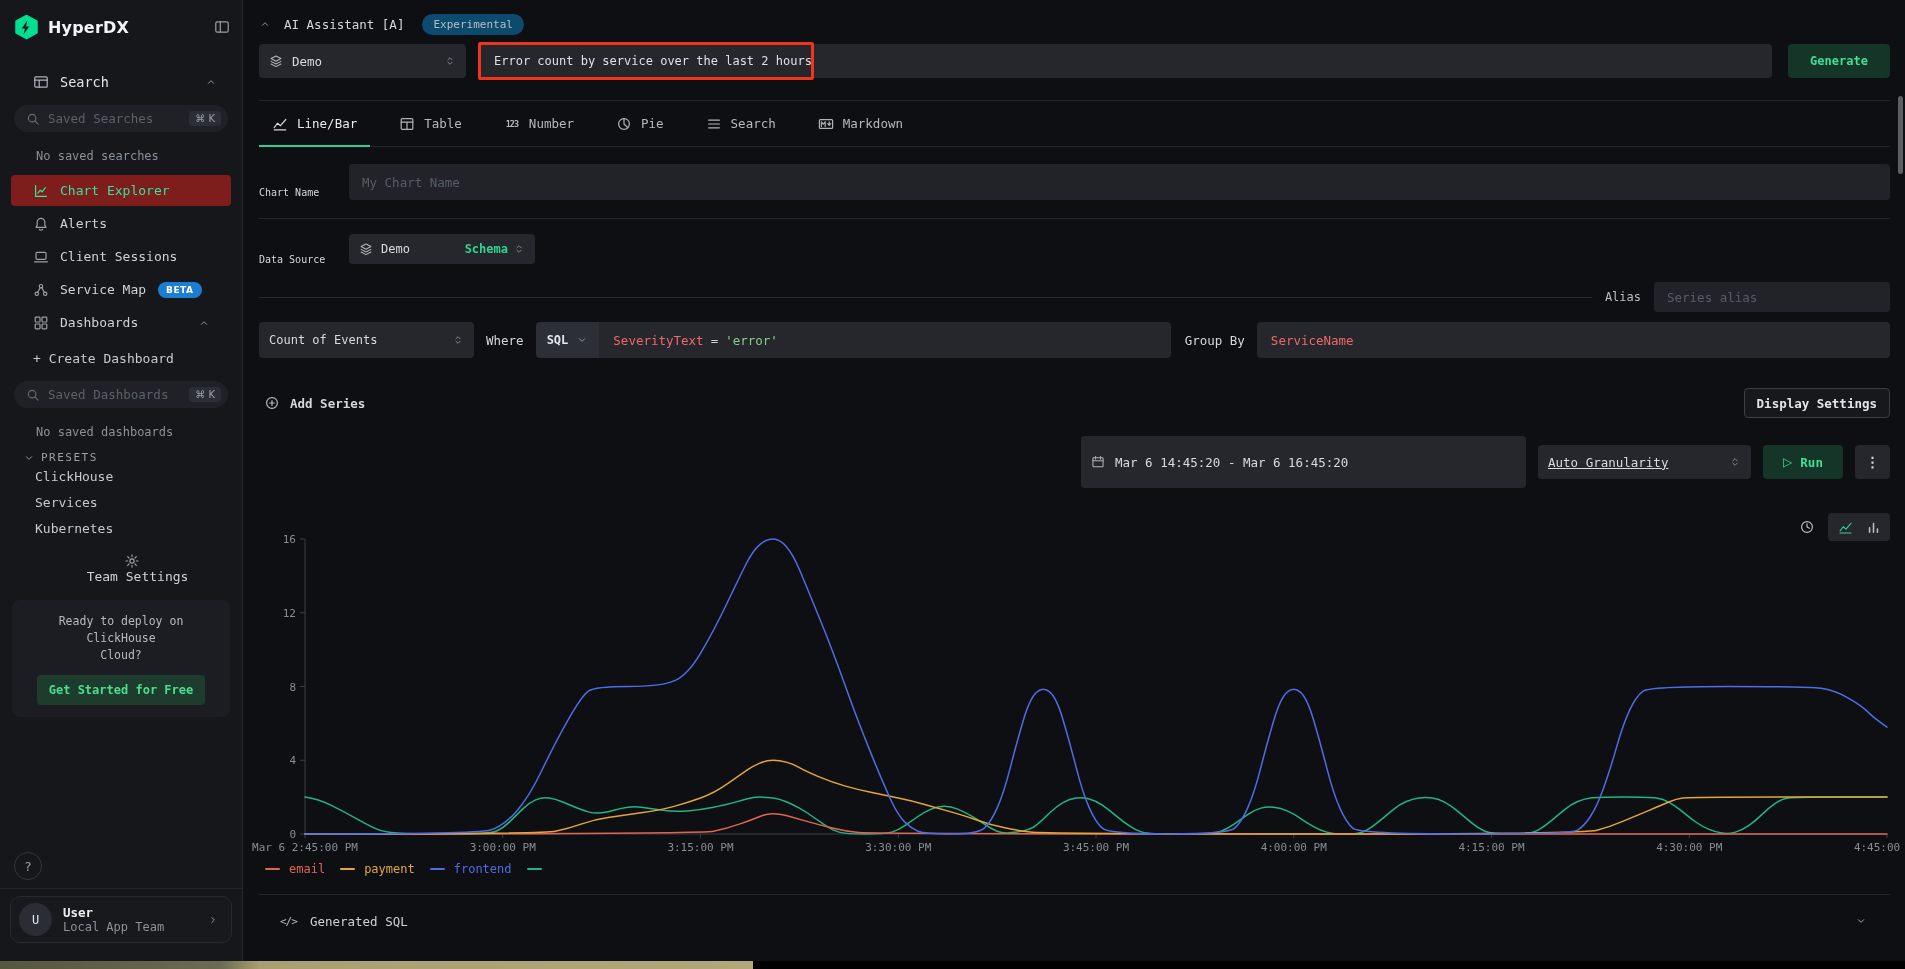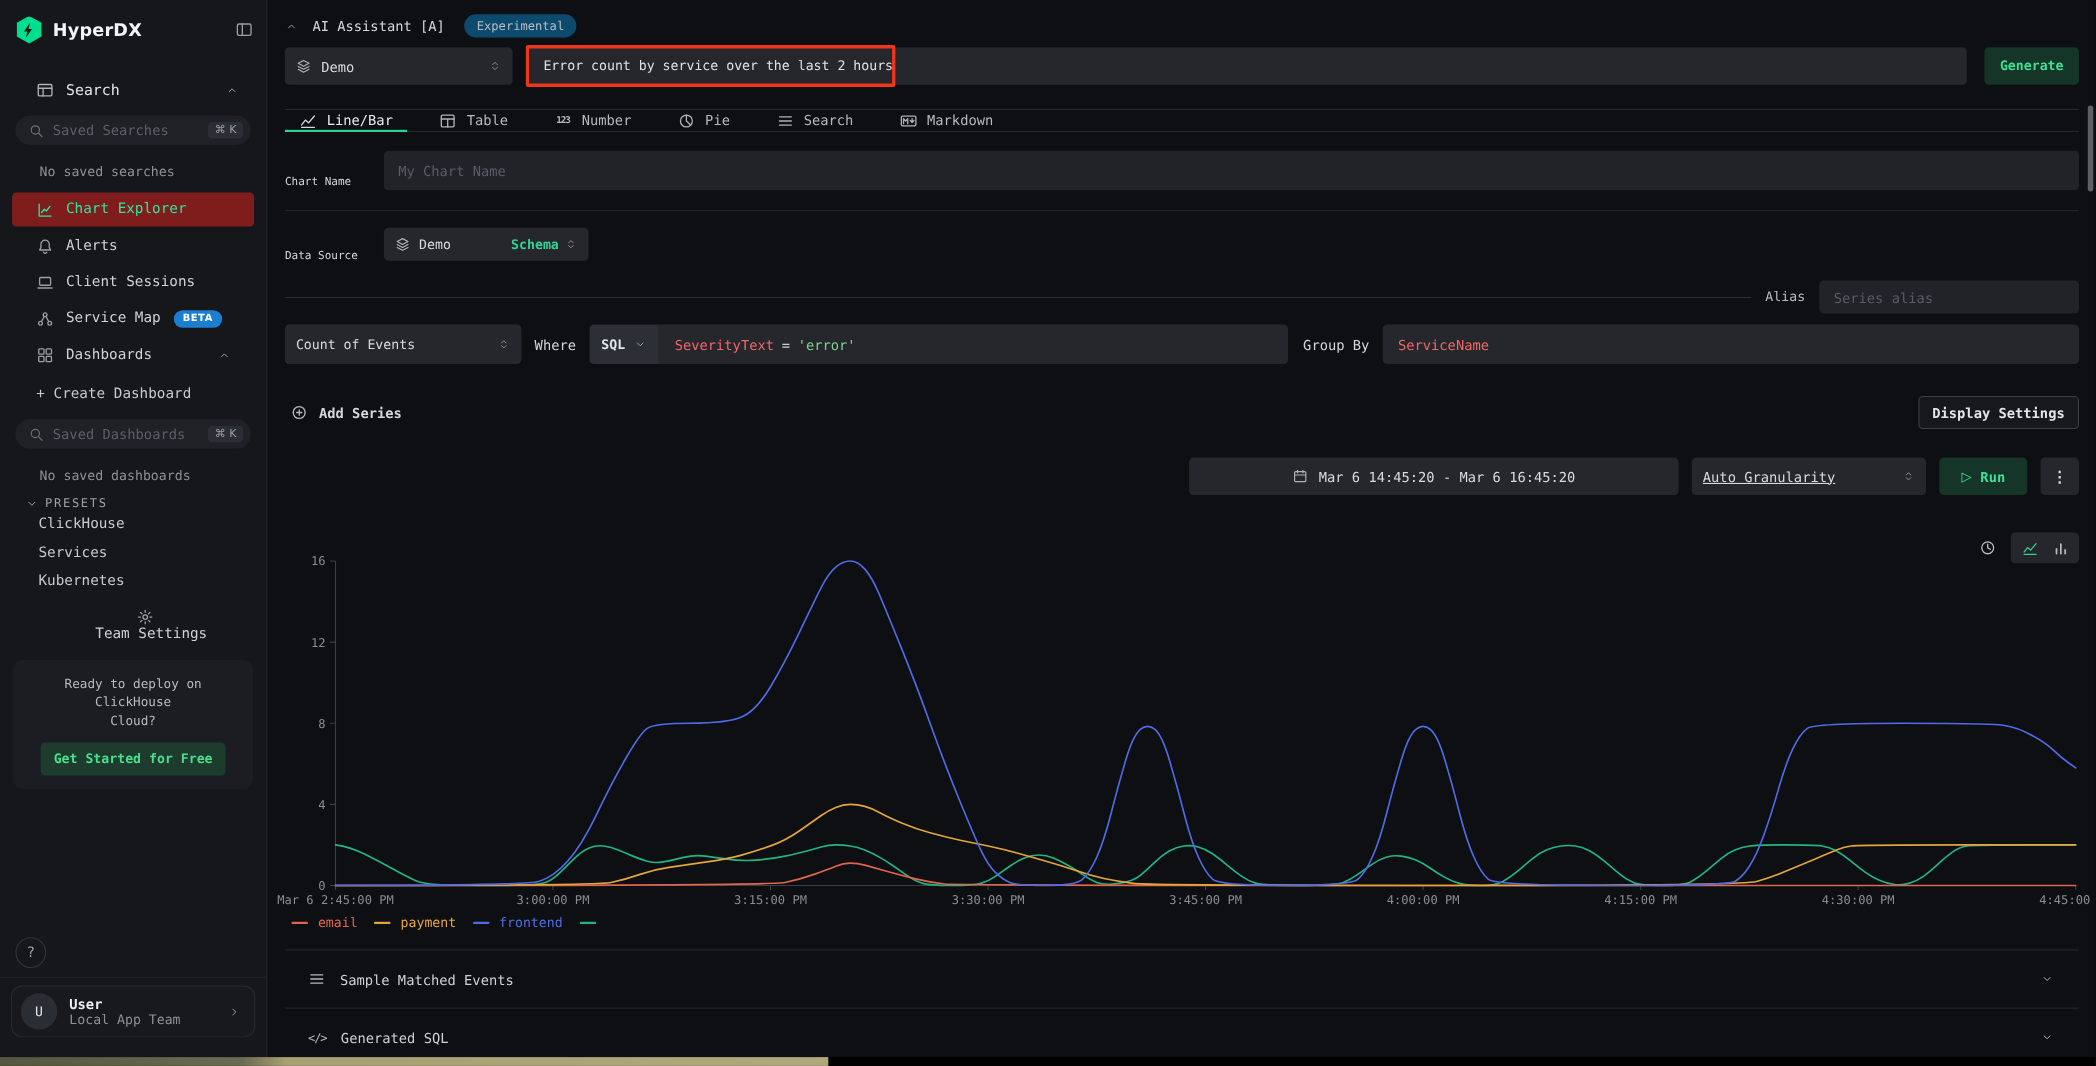--- a/index.html
+++ b/index.html
@@ -79,21 +79,21 @@
   .sel { background:#25272c; border-radius:4px; display:flex; align-items:center; padding:0 10px; height:100%; cursor:pointer; }
   .sel .ic { color:#aeb3ba; }
   .src-sel { width:207px; }
   .src-sel .lbl { margin-left:9px; color:#d7dade; }
   .sel .updown { margin-left:auto; color:#8b9198; }
   .prompt-wrap { flex:1; height:34px; margin:0 0 0 14px; position:relative; }
   .prompt-input { width:100%; height:100%; background:#25272c; border:none; border-radius:4px; outline:none;
                   color:#dde0e4; font-family:inherit; font-size:12px; padding:0 14px; }
   .red-box { position:absolute; left:-2px; top:-2px; width:336px; height:38px;
              border:3px solid #f1341c; border-radius:2px; pointer-events:none; }
-  .gen-btn { width:86px; height:34px; margin-left:16px; background:#143527; border-radius:4px; color:#3fdf95;
+  .gen-btn { width:102px; height:34px; margin-left:16px; background:#143527; border-radius:4px; color:#3fdf95;
              font-weight:bold; font-size:12px; display:flex; align-items:center; justify-content:center; cursor:pointer; }
 
   .hdiv { border-top:1px solid #23262b; }
   .div1 { margin-top:22px; }
 
   .tabs { height:46px; display:flex; align-items:stretch; gap:16px; border-bottom:1px solid #23262b; }
   .tab { display:flex; align-items:center; padding:0 13px; gap:9px; color:#b4b9c0; font-size:12.5px; position:relative; cursor:pointer; }
   .tab .ic { color:#aeb3ba; }
   .tab.active { color:#e8eaec; }
   .tab.active .ic { color:#d4d7dc; }
@@ -135,21 +135,21 @@
   .gb-lbl { margin:0 12px 0 14px; color:#d4d7dc; font-size:12.5px; }
   .gb-input { flex:1; background:#25272c; border-radius:4px; height:36px; display:flex; align-items:center; padding:0 14px; }
 
   .as-row { margin-top:29px; height:32px; display:flex; align-items:center; }
   .add-series { display:flex; align-items:center; gap:10px; color:#d4d7dc; font-weight:bold; font-size:12.5px; cursor:pointer; padding-left:5px; }
   .add-series .ic { color:#b4b9c0; }
   .disp-btn { margin-left:auto; height:30px; border:1px solid #3a3e45; border-radius:4px; background:#17181c;
               display:flex; align-items:center; padding:0 12px; color:#e2e5e9; font-weight:bold; font-size:12.5px; cursor:pointer; }
 
   .run-row { margin-top:26px; height:34px; display:flex; align-items:center; justify-content:flex-end; gap:12px; }
-  .date-box { width:445px; height:34px;justify-content:center; }
+  .date-box { width:445px; height:52px; }
   .date-box .lbl { margin-left:10px; color:#d7dade; font-size:12.5px; }
   .gran-sel { width:213px; height:34px; }
   .gran-sel .lbl { color:#d7dade; font-size:12.5px;text-decoration:underline; }
   .run-btn { width:80px; height:34px; background:#143527; border-radius:4px; display:flex; align-items:center; justify-content:center;
              gap:8px; color:#3fdf95; font-weight:bold; font-size:12.5px; cursor:pointer; }
   .run-play { font-family:"DejaVu Sans",sans-serif; font-size:12px; }
   .dots-btn { width:35px; height:34px; background:#25272c; border-radius:4px; display:flex; align-items:center; justify-content:center;
               color:#d4d7dc; font-size:14px; font-weight:bold; cursor:pointer; }
 
   .tb-row { margin-top:34px; height:28px; display:flex; align-items:center; justify-content:flex-end; gap:13px; }
@@ -625,33 +625,20 @@
           <span class="lg-dash" style="background: rgb(79, 108, 232);"></span>
           <span style="color: rgb(79, 108, 232);">frontend</span>
         </span>
         <span class="lg-item">
           <span class="lg-dash" style="background: rgb(35, 181, 129);"></span>
         </span>
       </div>
 
     <div class="sections">
       <div class="section-row">
-        <span class="ic">
-            <svg viewBox="0 0 16 16" fill="none" stroke="currentColor" stroke-width="1.2" stroke-linecap="round" stroke-linejoin="round">
-              <path d="M2.6 4.2h10.8M2.6 8h10.8M2.6 11.8h10.8"></path>
-            </svg>
-          </span>
-        <span class="sec-lbl">Sample Matched Events</span>
-        <span class="chev ic ic12">
-            <svg viewBox="0 0 16 16" fill="none" stroke="currentColor" stroke-width="1.2" stroke-linecap="round" stroke-linejoin="round">
-              <path d="M4.5 6.3L8 9.8l3.5-3.5"></path>
-            </svg>
-          </span>
-      </div>
-      <div class="section-row">
         <span class="code-ic">&lt;/&gt;</span>
         <span class="sec-lbl">Generated SQL</span>
         <span class="chev ic ic12">
             <svg viewBox="0 0 16 16" fill="none" stroke="currentColor" stroke-width="1.2" stroke-linecap="round" stroke-linejoin="round">
               <path d="M4.5 6.3L8 9.8l3.5-3.5"></path>
             </svg>
           </span>
       </div>
     </div>
 

